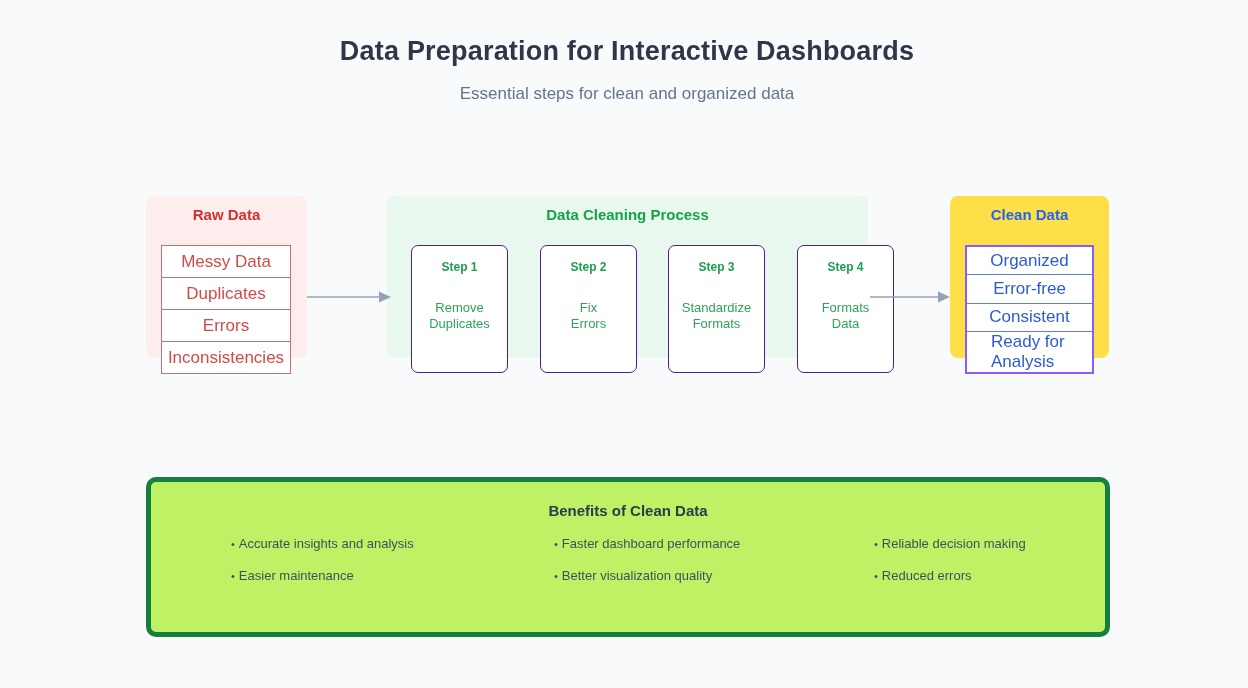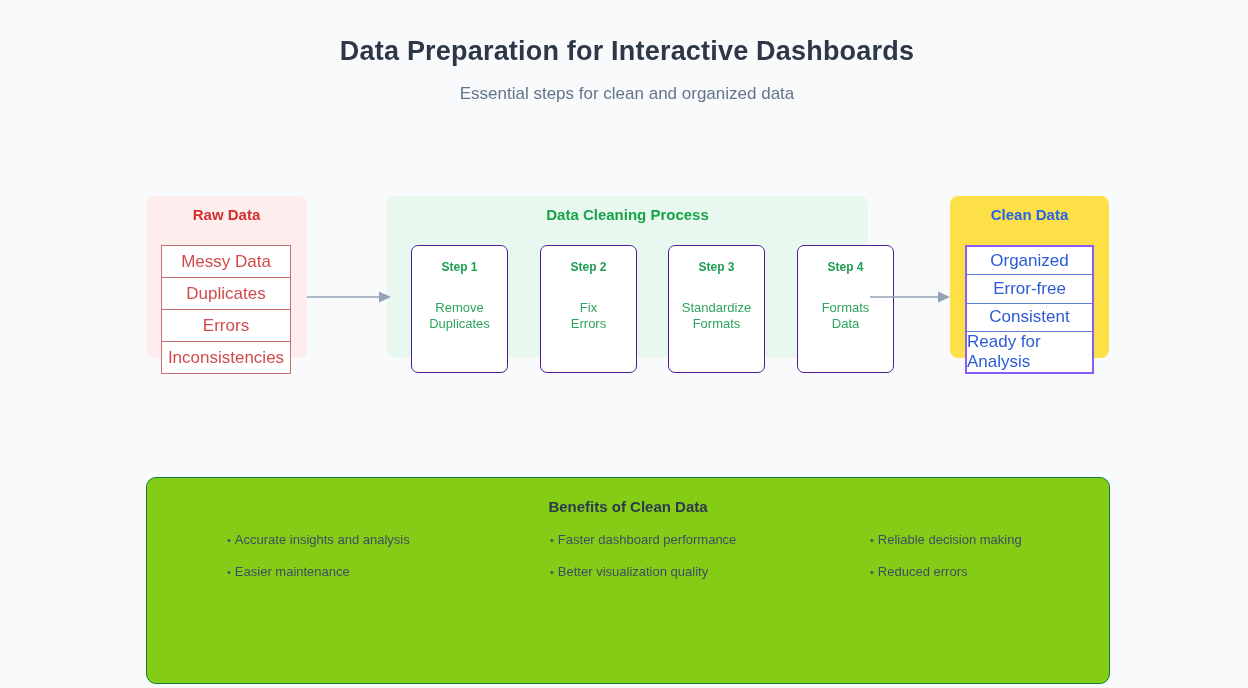--- a/index.html
+++ b/index.html
@@ -45,21 +45,21 @@
   .stack-table .cell {
     flex: 1; display: flex; align-items: center; justify-content: center;
     font-size: 17px;
   }
   .raw-table { left: 15px; width: 130px; border: 1px solid #c86f6f; }
   .raw-table .cell { border-bottom: 1px solid #c86f6f; color: #d24a4a; }
   .raw-table .cell:last-child { border-bottom: none; }
 
   .clean-table { left: 15px; width: 129px; border: 2px solid #8b5cf6; }
   .clean-table .cell { border-bottom: 1px solid #5c7fd6; color: #2d5bd4; }
-  .clean-table .cell:last-child { border-bottom: none; }
+  .clean-table .cell:last-child { border-bottom: none; padding-left: 24px; }
 
   
   .step-card {
     position: absolute; top: 49px; width: 97px; height: 128px;
     background: #ffffff; border: 1px solid #4c1d95; border-radius: 7px;
   }
   .step-card-1 { left: 24px; }
   .step-card-2 { left: 153px; }
   .step-card-3 { left: 281px; }
   .step-card-4 { left: 410px; }
@@ -72,22 +72,22 @@
     font-size: 13px; line-height: 16px; color: #2fa35c;
   }
 
   
   .flow-arrow { position: absolute; top: 289px; height: 16px; pointer-events: none; }
   .flow-arrow-1 { left: 307px; width: 84px; }
   .flow-arrow-2 { left: 870px; width: 80px; }
 
   
   .benefits-card {
-    position: absolute; left: 146px; top: 477px; width: 964px; height: 207px;
-    background: #84cc16; border: 1px solid #15803d; border-radius: 10px;
+    position: absolute; left: 146px; top: 477px; width: 964px; height: 160px;
+    background: #bef264; border: 5px solid #15803d; border-radius: 10px;
   }
   .benefits-title {
     position: absolute; top: 20px; left: 0; width: 100%; text-align: center;
     font-size: 15px; font-weight: bold; color: #2d3a4e;
   }
   .benefit-item {
     position: absolute; font-size: 13px; color: #404e61; white-space: nowrap;
   }
   .benefit-item .bullet { font-size: 11px; margin-right: 4px; }
   .b-col-1 { left: 80px; }

